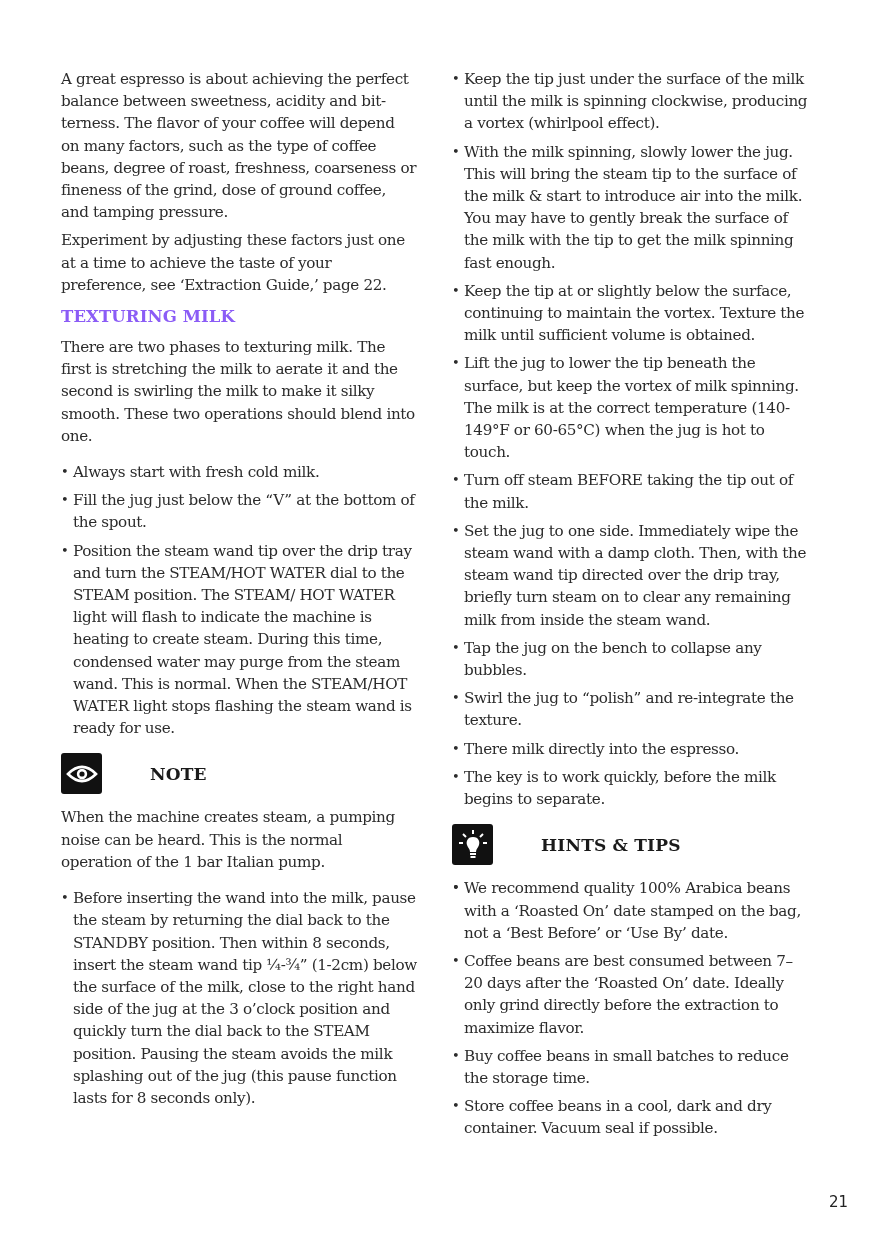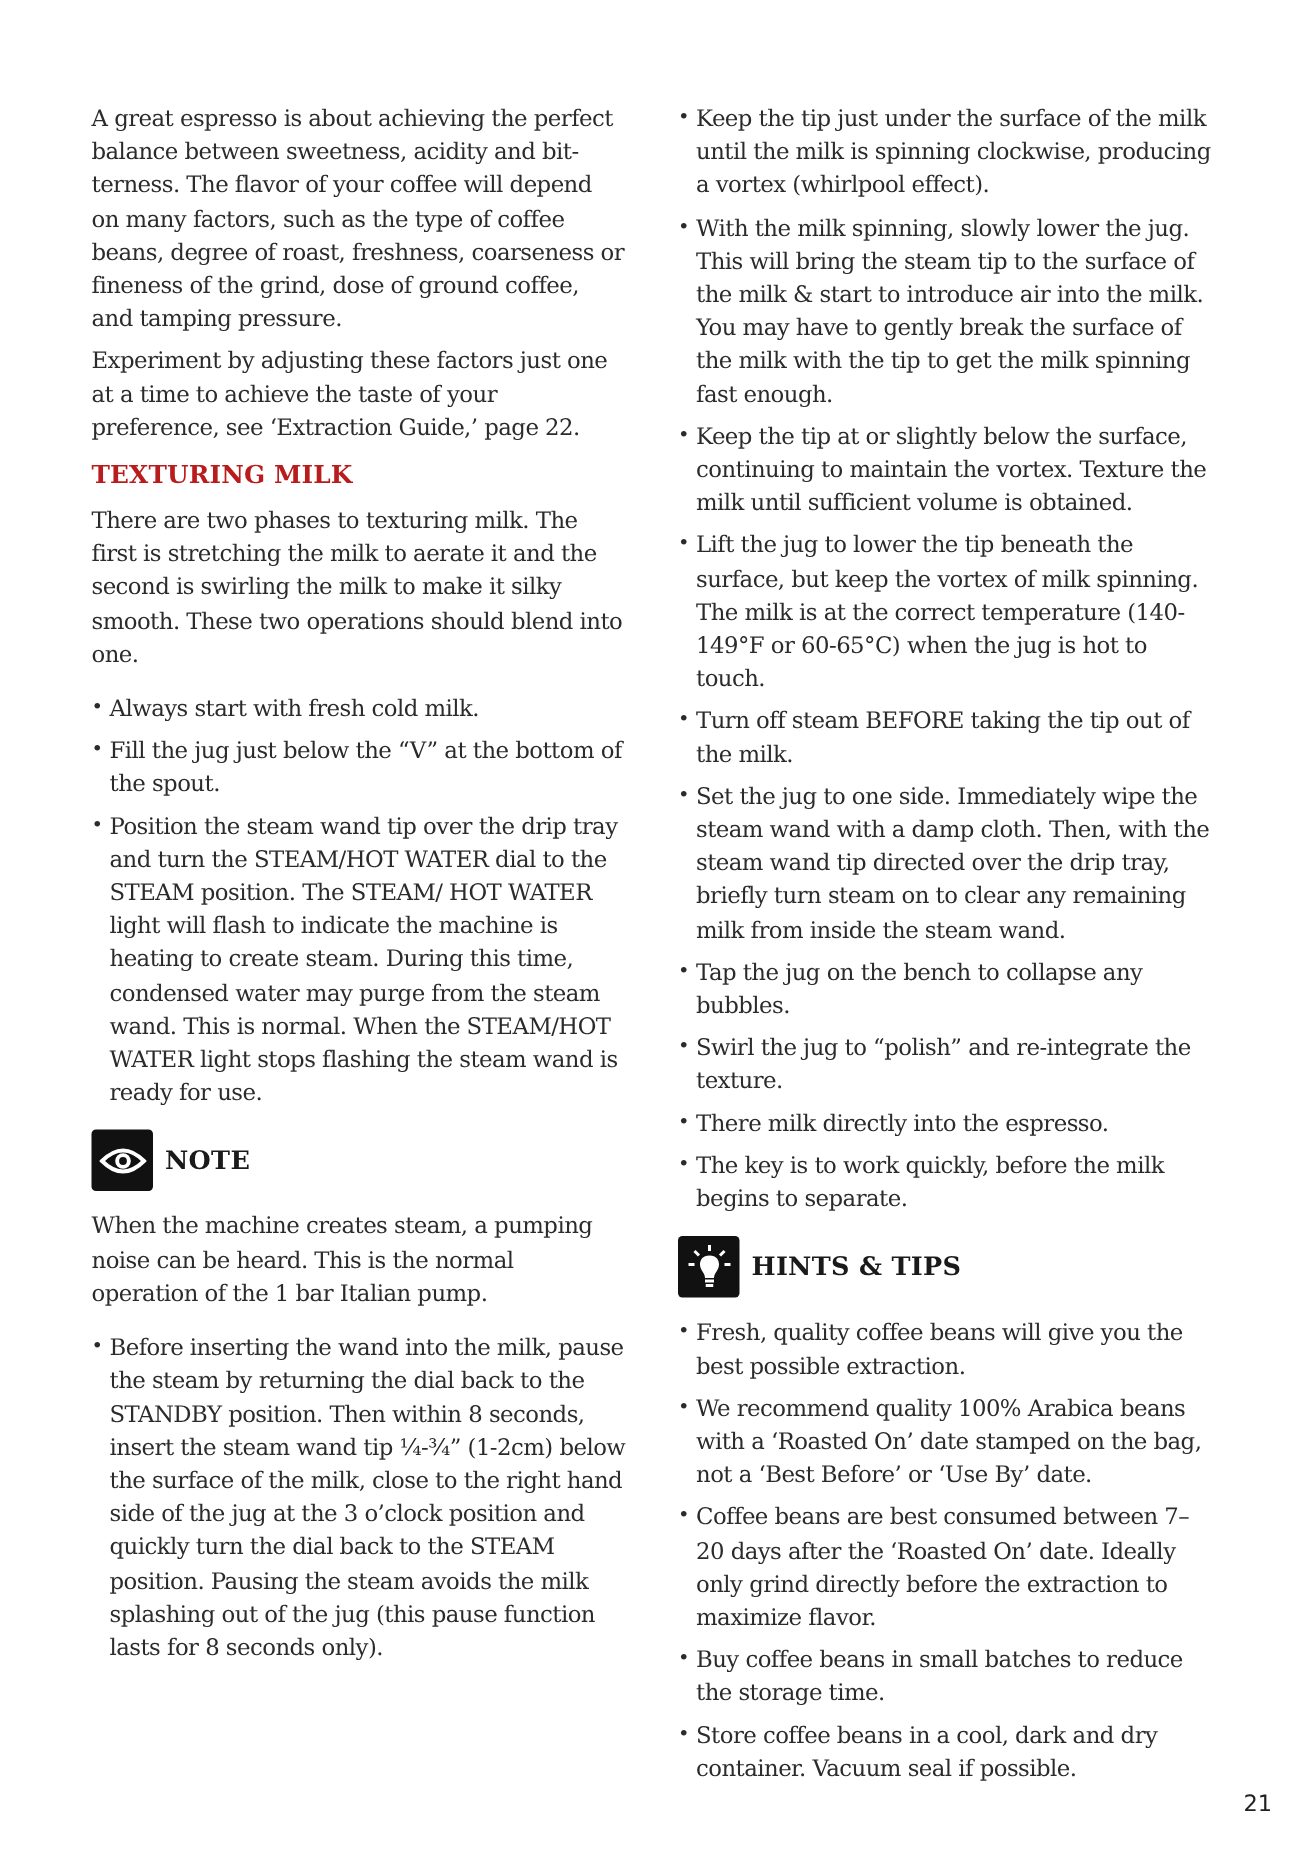--- a/index.html
+++ b/index.html
@@ -2,25 +2,25 @@
 <html><head>
 <meta charset="utf-8">
 <style>
   html, body { margin: 0; padding: 0; background: #ffffff; }
   body { width: 875px; height: 1241px; position: relative; overflow: hidden;
          font-family: "DejaVu Serif", serif; color: #2b2b2b; }
   .col { position: absolute; top: 68px; }
   .col-left { left: 61px; width: 356px; }
   .col-right { left: 452px; width: 356px; }
   p { margin: 0 0 6px 0; font-size: 15.2px; line-height: 22.2px; letter-spacing: -0.35px; }
-  h2 { margin: 10px 0 8px 0; font-size: 16.5px; line-height: 22px; font-weight: bold; letter-spacing: 0.1px; color: #b91c1c; }
+  h2 { margin: 10px 0 8px 0; font-size: 16.5px; line-height: 22px; font-weight: bold; letter-spacing: 0.1px; color: #8b5cf6; }
   ul { list-style: none; margin: 0; padding: 0; }
   li { position: relative; padding-left: 12px; margin: 0 0 6px 0; font-size: 15.2px; line-height: 22.2px; letter-spacing: -0.35px; }
   li .bullet { position: absolute; left: 0; top: 0; font-size: 13px; }
-  .callout { display: flex; align-items: center; margin: 14px 0 12px 0; }
+  .callout { display: flex; align-items: center; margin: 14px 0 12px 0; gap: 40px; }
   .callout-icon { width: 41px; height: 41px; background: #111111; border-radius: 3px; display: flex; align-items: center; justify-content: center; margin-right: 8px; }
   .callout-title { font-size: 17px; font-weight: bold; color: #1a1a1a; letter-spacing: 0.2px; }
   .page-number { position: absolute; left: 785px; top: 1193px; font-size: 15px; font-family: "DejaVu Sans", sans-serif; color: #222; margin-left: 44px; }
   .gap-top { margin-top: 14px; }
 </style>
 </head>
 <body>
 
 <div class="col col-left">
   <p>A great espresso is about achieving the perfect balance between sweetness, acidity and bit-terness. The flavor of your coffee will depend on many factors, such as the type of coffee beans, degree of roast, freshness, coarseness or fineness of the grind, dose of ground coffee, and tamping pressure.</p>
@@ -76,21 +76,21 @@
         <line x1="25" y1="14" x2="29" y2="14" stroke="#fff" stroke-width="2"></line>
         <path d="M15 8 C9 8 8 13 9 16 C10 19 12 20 12 23 L18 23 C18 20 20 19 21 16 C22 13 21 8 15 8 Z" fill="#fff"></path>
         <rect x="12" y="24" width="6" height="2" fill="#fff"></rect>
         <rect x="12.5" y="27" width="5" height="2" fill="#fff"></rect>
       </svg>
     </div>
     <span class="callout-title">HINTS &amp; TIPS</span>
   </div>
 
   <ul>
-    <li><span class="bullet">•</span><span>Fresh, quality coffee beans will give you the best possible extraction.</span></li>
+    <li><span class="bullet">•</span></li>
     <li><span class="bullet">•</span><span>We recommend quality 100% Arabica beans with a ‘Roasted On’ date stamped on the bag, not a ‘Best Before’ or ‘Use By’ date.</span></li>
     <li><span class="bullet">•</span><span>Coffee beans are best consumed between 7–20 days after the ‘Roasted On’ date. Ideally only grind directly before the extraction to maximize flavor.</span></li>
     <li><span class="bullet">•</span><span>Buy coffee beans in small batches to reduce the storage time.</span></li>
     <li><span class="bullet">•</span><span>Store coffee beans in a cool, dark and dry container. Vacuum seal if possible.</span></li>
   </ul>
 </div>
 
 <div class="page-number">21</div>
 
 </body></html>

